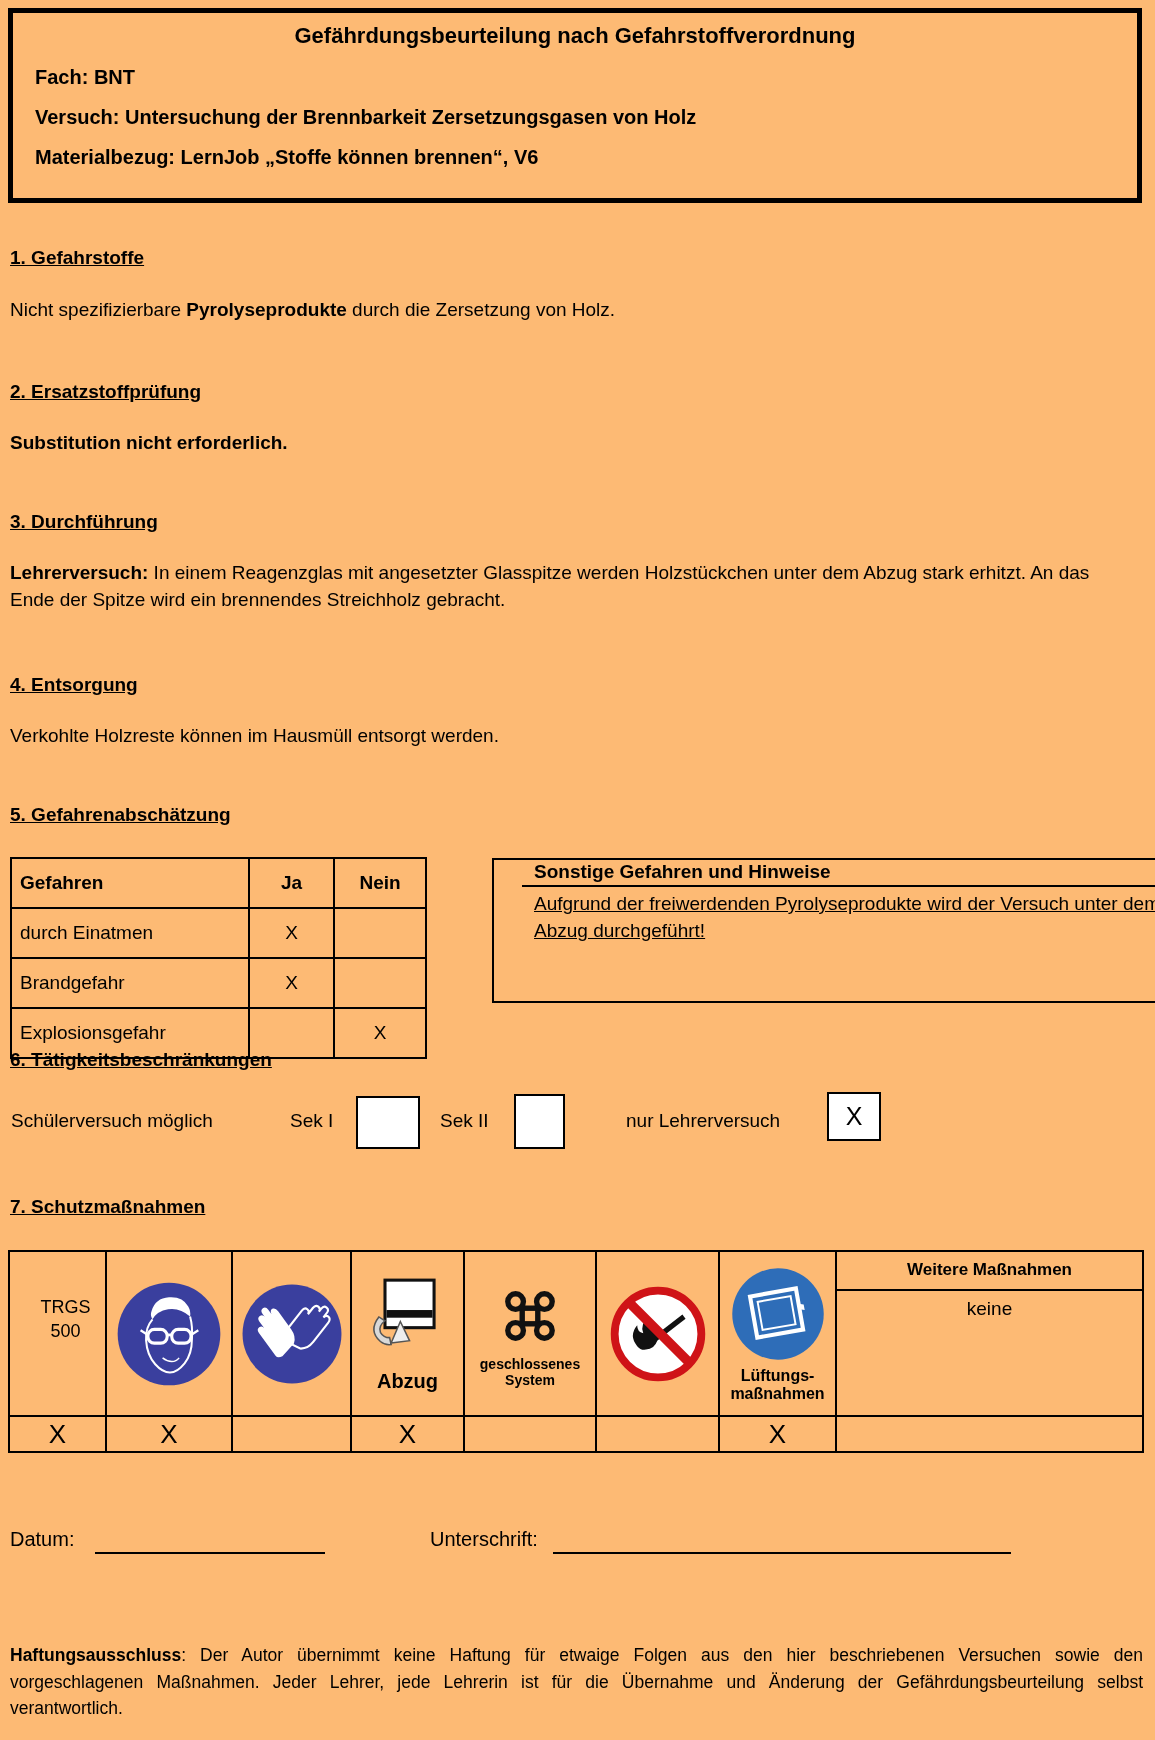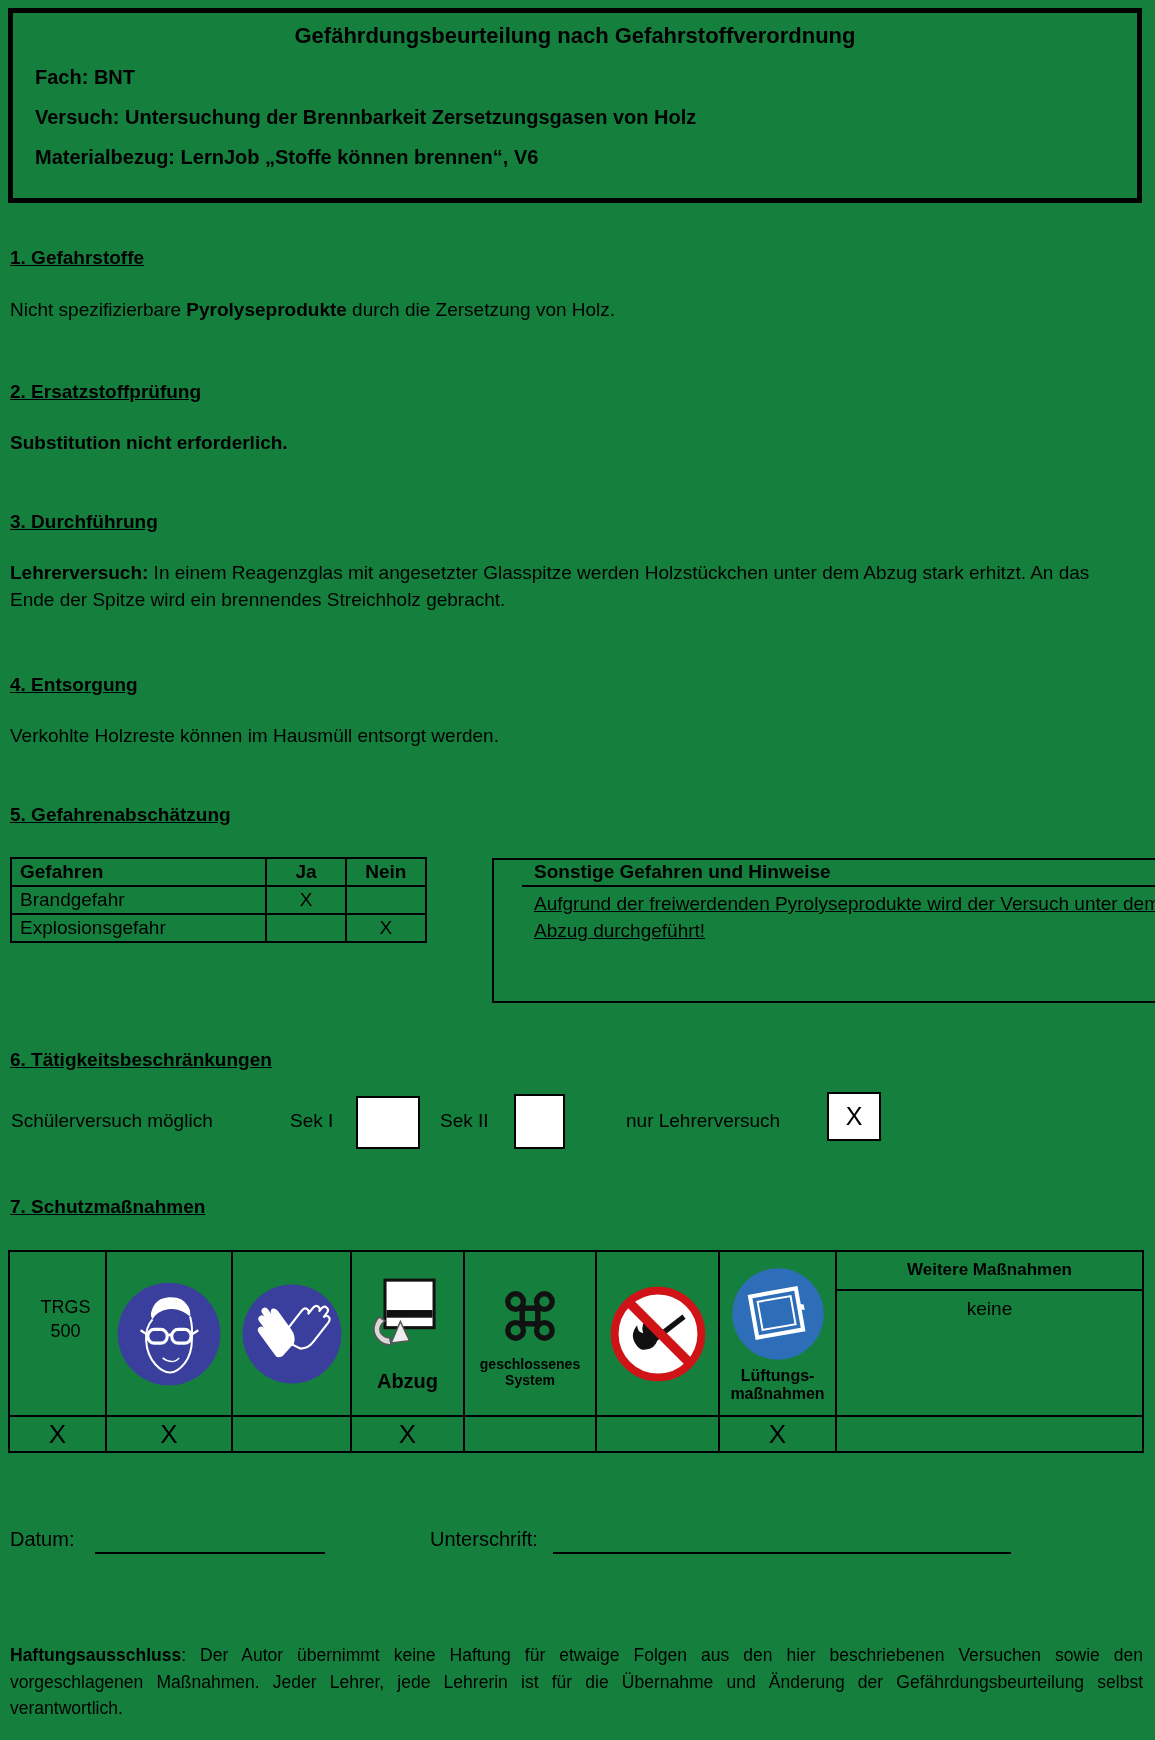--- a/index.html
+++ b/index.html
@@ -1,35 +1,35 @@
 <!DOCTYPE html>
 <html><head>
 <meta charset="utf-8">
 <style>
   html,body{margin:0;padding:0;background:#fff;}
   .page{
-    position:relative; width:1155px; height:1740px; background:#15803d;
+    position:relative; width:1155px; height:1740px; background:#fdba74;
     font-family:"Liberation Sans", sans-serif; color:#000; overflow:hidden;
   }
   
   .header-box{
     position:absolute; left:8px; top:8px; width:1124px; height:175px;
     border:5px solid #000; padding-top:10px;
   }
   .header-title{ text-align:center; font-size:22px; font-weight:bold; }
   .header-line{ font-size:20px; font-weight:bold; margin:17px 0 0 22px; }
   
   .sec-head{ position:absolute; left:10px; font-size:19px; font-weight:bold; text-decoration:underline; }
   .para{ position:absolute; left:10px; font-size:19px; line-height:27px; }
   .bold{ font-weight:bold; }
   
   table{ border-collapse:collapse; }
   .hazard-table{ position:absolute; left:10px; top:857px; width:417px; }
   .hazard-table td, .hazard-table th{
-    border:2px solid #000; font-size:19px; height:26px; padding:0;
+    border:2px solid #000; font-size:19px; height:26px; padding:11px;
   }
   .hazard-table .c-label{ width:250px; text-align:left; padding-left:8px; }
   .hazard-table .c-mark{ width:80px; text-align:center;border-radius:13px; }
   .hazard-table th{ font-weight:bold; }
   
   .notes-box{ position:absolute; left:492px; top:858px; width:650px; height:141px; border:2px solid #000;padding-left:28px; }
   .notes-title{ font-size:19px; font-weight:bold; border-bottom:2px solid #000; padding:1px 0 2px 12px; }
   .notes-text{ font-size:19px; line-height:27px; text-align:justify; padding:3px 12px 0 12px;text-decoration:underline; }
   
   .restr-label{ position:absolute; font-size:19px; top:1110px; }
@@ -84,20 +84,25 @@
   <div class="para" style="top:722px">Verkohlte Holzreste können im Hausmüll entsorgt werden.</div>
 
   <div class="sec-head" style="top:804px">5. Gefahrenabschätzung</div>
 
   <table class="hazard-table">
     <tbody>
         <tr>
       <th class="c-label">Gefahren</th>
       <th class="c-mark">Ja</th>
       <th class="c-mark">Nein</th>
+    </tr>
+    <tr>
+      <td class="c-label">durch Einatmen</td>
+      <td class="c-mark">X</td>
+      <td class="c-mark"></td>
     </tr>
     <tr>
       <td class="c-label">Brandgefahr</td>
       <td class="c-mark">X</td>
       <td class="c-mark"></td>
     </tr>
     <tr>
       <td class="c-label">Explosionsgefahr</td>
       <td class="c-mark"></td>
       <td class="c-mark">X</td>

